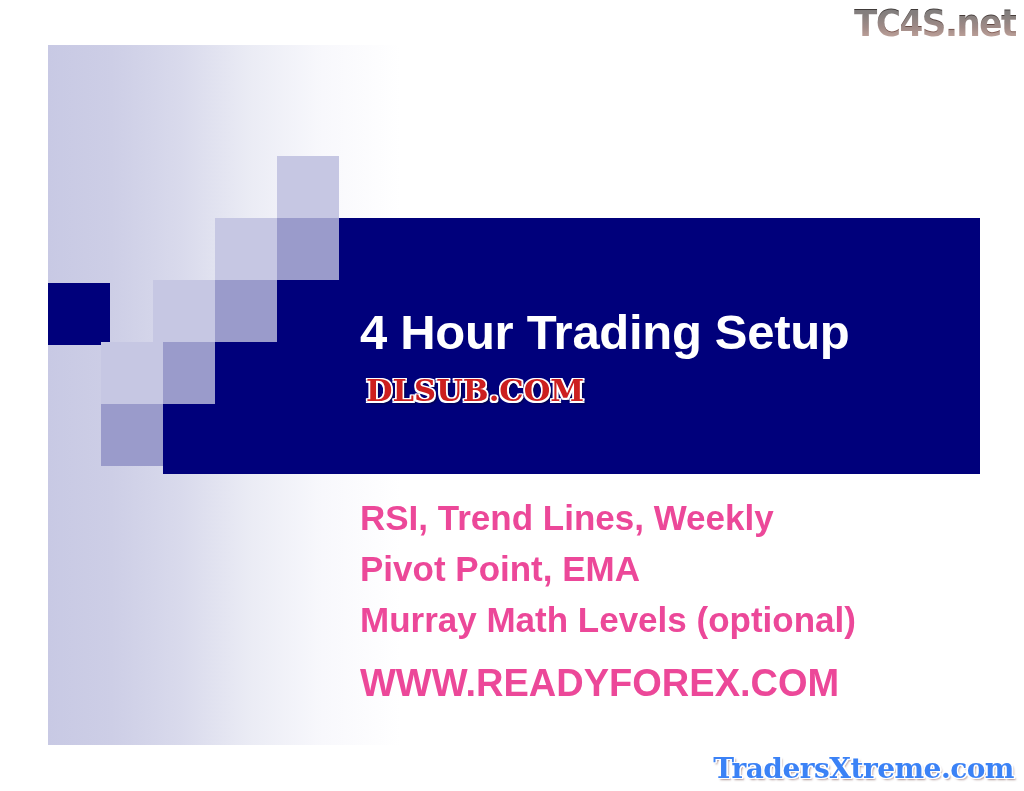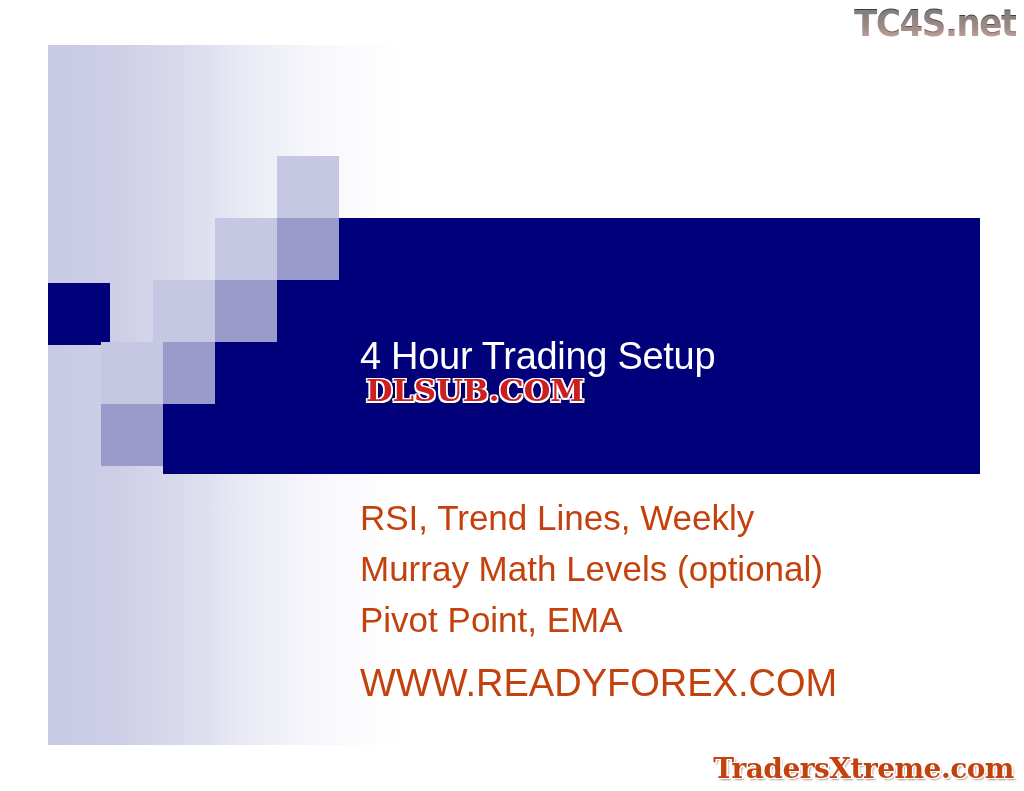--- a/index.html
+++ b/index.html
@@ -55,40 +55,41 @@
   }
   .banner-step {
     position: absolute;
     background: #00007b;
   }
 
   
   .title {
     position: absolute;
     left: 360px;
-    top: 327px;
+    top: 303px;
     width: 600px;
     color: #ffffff;
-    font-size: 38px;
-    font-weight: normal;
+    font-size: 49px;
+    font-weight: bold;
     letter-spacing: -0.3px;
     line-height: 58px;
     white-space: nowrap;
   }
 
   
   .subtitle {
     position: absolute;
     left: 360px;
     top: 492px;
     width: 620px;
-    color: #c2410c;
+    color: #ec4899;
     font-size: 35px;
     line-height: 51px;
     white-space: nowrap;
+    font-weight: bold;
   }
   .subtitle .line { display: block; }
   .subtitle .url {
     display: block;
     margin-top: 13px;
     font-size: 38px;
   }
 
   
   .wm-tc4s {
@@ -139,21 +140,21 @@
 
   
   .wm-tx {
     position: absolute;
     right: 10px;
     bottom: 6px;
     font-family: "DejaVu Serif", serif;
     font-size: 28px;
     font-weight: bold;
     letter-spacing: -0.5px;
-    color: #c2410c;
+    color: #3b82f6;
     text-shadow:
        -1.4px  0    #ffffff,
         1.4px  0    #ffffff,
         0     -1.4px #ffffff,
         0      1.4px #ffffff,
        -1.4px -1.4px #ffffff,
         1.4px -1.4px #ffffff,
        -1.4px  1.4px #ffffff,
         1.4px  1.4px #ffffff,
         2px    2px   2px rgba(90,40,35,0.5);
@@ -185,21 +186,21 @@
   <div class="banner-step" style="left:277px; top:280px; width:62px; height:194px;"></div>
   <div class="banner-step" style="left:215px; top:342px; width:62px; height:132px;"></div>
   <div class="banner-step" style="left:163px; top:404px; width:52px; height:70px;"></div>
 
   <div class="title">4 Hour Trading Setup</div>
 
   <div class="wm-dlsub">DLSUB.COM</div>
 
   <div class="subtitle">
     <span class="line">RSI, Trend Lines, Weekly</span>
+    <span class="line">Pivot Point, EMA</span>
     <span class="line">Murray Math Levels (optional)</span>
-    <span class="line">Pivot Point, EMA</span>
     <span class="url">WWW.READYFOREX.COM</span>
   </div>
 
   <div class="wm-tc4s">TC4S.net</div>
   <div class="wm-tx">TradersXtreme.com</div>
 
 </div>
 
 </body></html>

